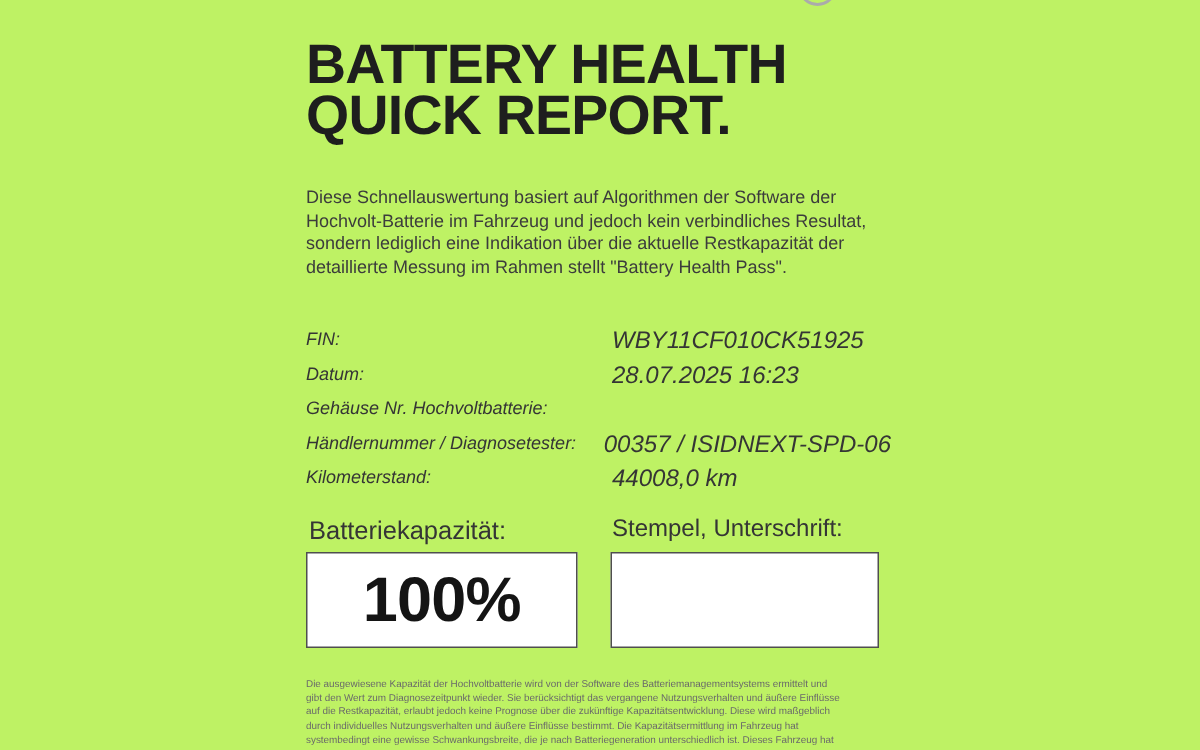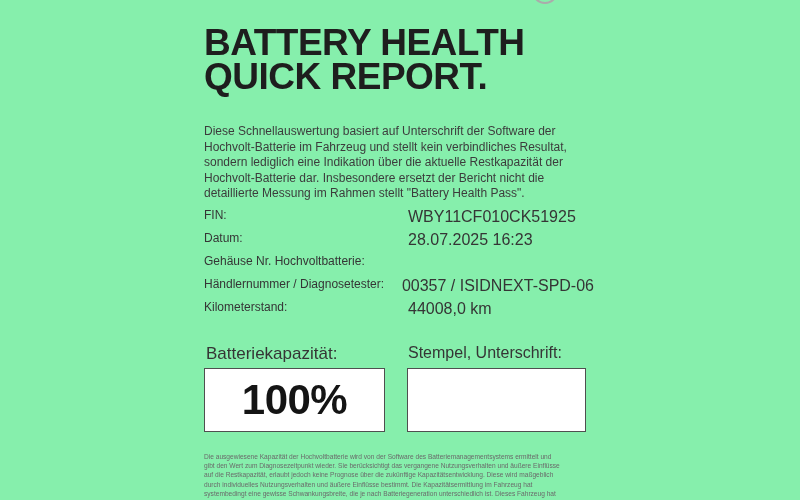--- a/index.html
+++ b/index.html
@@ -1,21 +1,21 @@
 <!DOCTYPE html>
 <html><head>
 <meta charset="utf-8">
 <style>
   * { margin: 0; padding: 0; box-sizing: border-box; }
   html, body { width: 800px; height: 500px; background: #ffffff; }
   body { font-family: "Liberation Sans", sans-serif; position: relative; overflow: hidden; }
 
   .page {
     position: absolute; left: 0; top: 0; width: 800px; height: 500px;
-    background: #86efac; overflow: hidden;
+    background: #bef264; overflow: hidden;
   }
 
   .brand-arc {
     position: absolute; left: 532px; top: -22px;
     width: 26px; height: 26px;
     border: 2px solid #ababab; border-radius: 50%;
     background: transparent;
   }
 
   .content { position: absolute; left: 204px; top: 0; width: 390px; }
@@ -25,21 +25,21 @@
     font-size: 37px; line-height: 34px; font-weight: bold;
     letter-spacing: -0.5px; color: #1e1e1e; white-space: nowrap;
   }
 
   .intro {
     position: absolute; left: 0; top: 124px;
     font-size: 12px; line-height: 15.5px; color: #3c3c3c;
   }
   .intro div { white-space: nowrap; }
 
-  .fields { position: absolute; left: 0; top: 208px; width: 390px; }
+  .fields { position: absolute; left: 0; top: 219px; width: 390px; font-style: italic; }
   .field-row { display: flex; height: 23px; align-items: flex-start; }
   .field-label { width: 204px; font-size: 12px; color: #353535; white-space: nowrap; }
   .field-value { font-size: 16px; color: #353535; white-space: nowrap; }
 
   .cap-label {
     position: absolute; left: 2px; top: 344px;
     font-size: 17px; color: #353535; white-space: nowrap;
   }
   .sig-label {
     position: absolute; left: 204px; top: 344px;
@@ -75,24 +75,23 @@
   <div class="brand-arc"></div>
 
   <div class="content">
 
     <div class="title">
       <div>BATTERY HEALTH</div>
       <div>QUICK REPORT.</div>
     </div>
 
     <div class="intro">
-      <div>Diese Schnellauswertung basiert auf Unterschrift der Software der</div>
-      <div>Hochvolt-Batterie im Fahrzeug und stellt kein verbindliches Resultat,</div>
+      <div>Diese Schnellauswertung basiert auf Algorithmen der Software der</div>
+      <div>Hochvolt-Batterie im Fahrzeug und jedoch kein verbindliches Resultat,</div>
       <div>sondern lediglich eine Indikation über die aktuelle Restkapazität der</div>
-      <div>Hochvolt-Batterie dar. Insbesondere ersetzt der Bericht nicht die</div>
       <div>detaillierte Messung im Rahmen stellt "Battery Health Pass".</div>
     </div>
 
     <div class="fields">
       <div class="field-row">
         <div class="field-label">FIN:</div>
         <div class="field-value">WBY11CF010CK51925</div>
       </div>
       <div class="field-row">
         <div class="field-label">Datum:</div>

